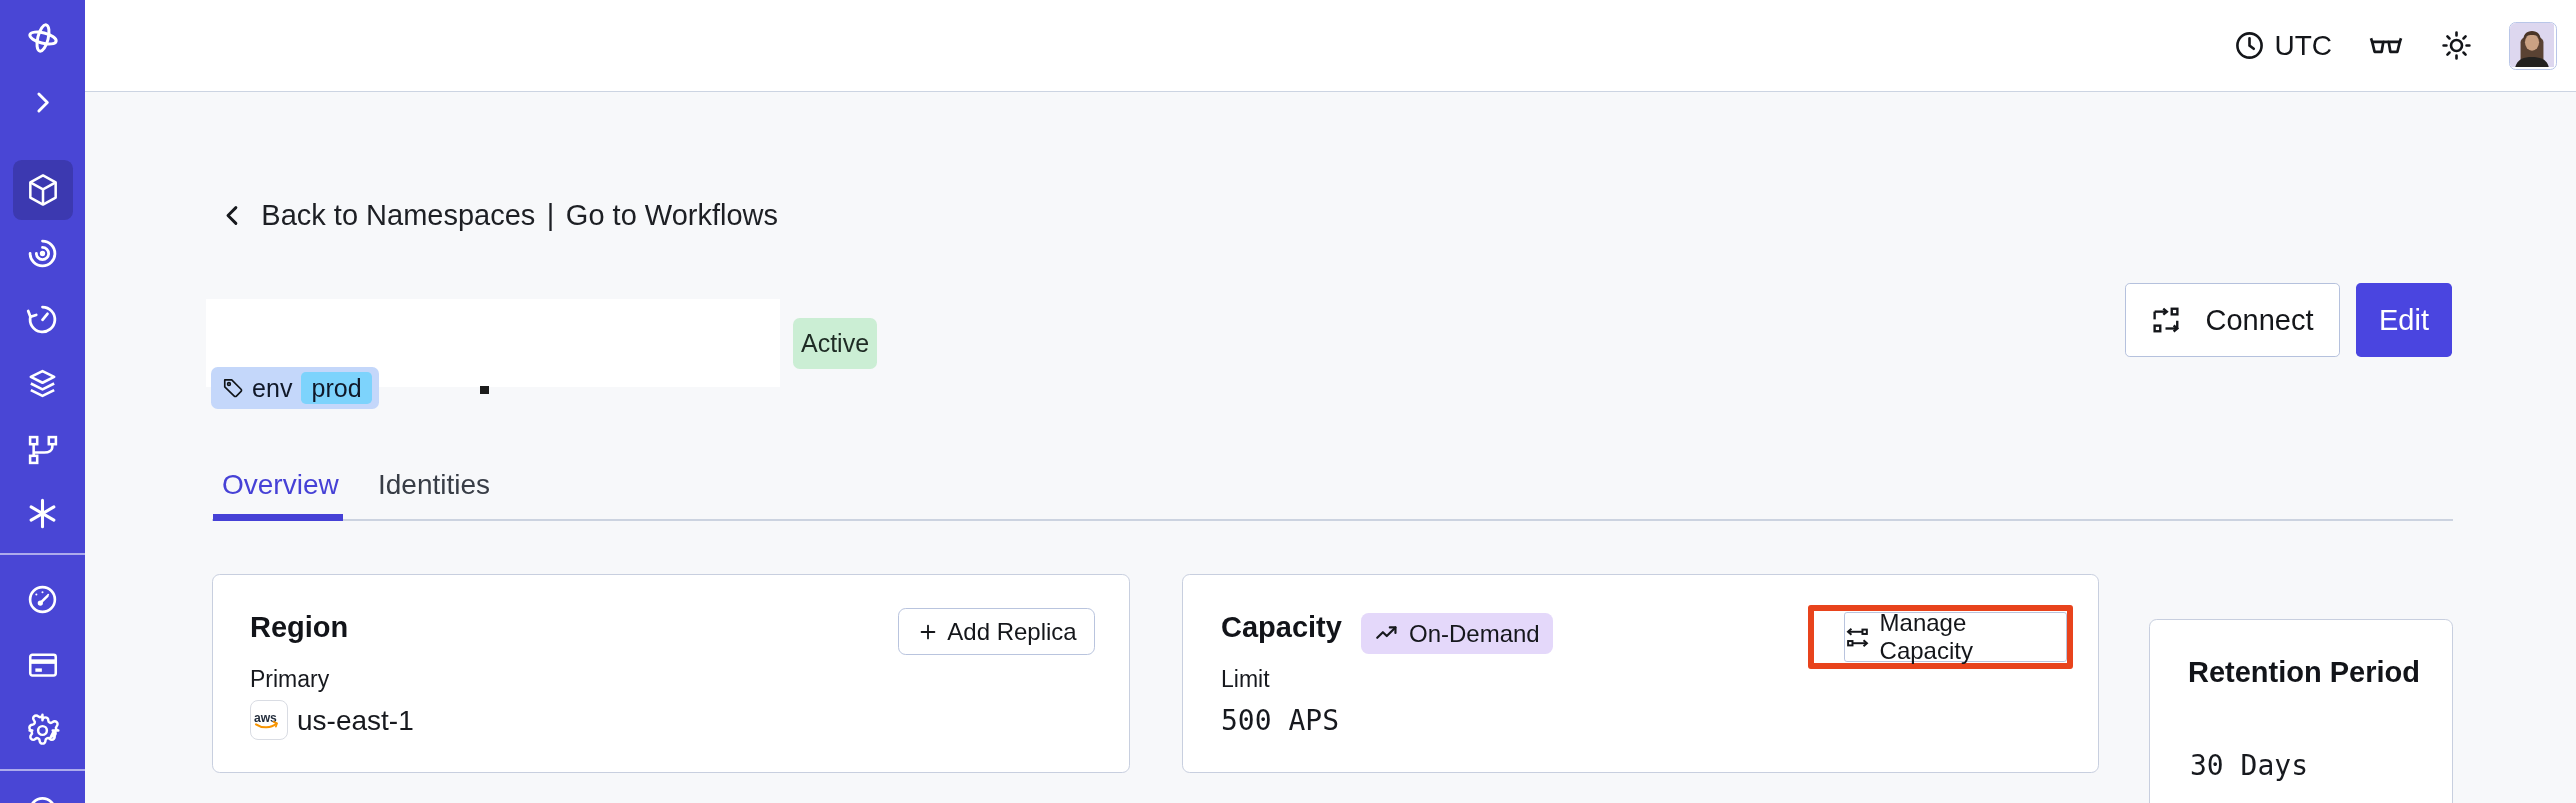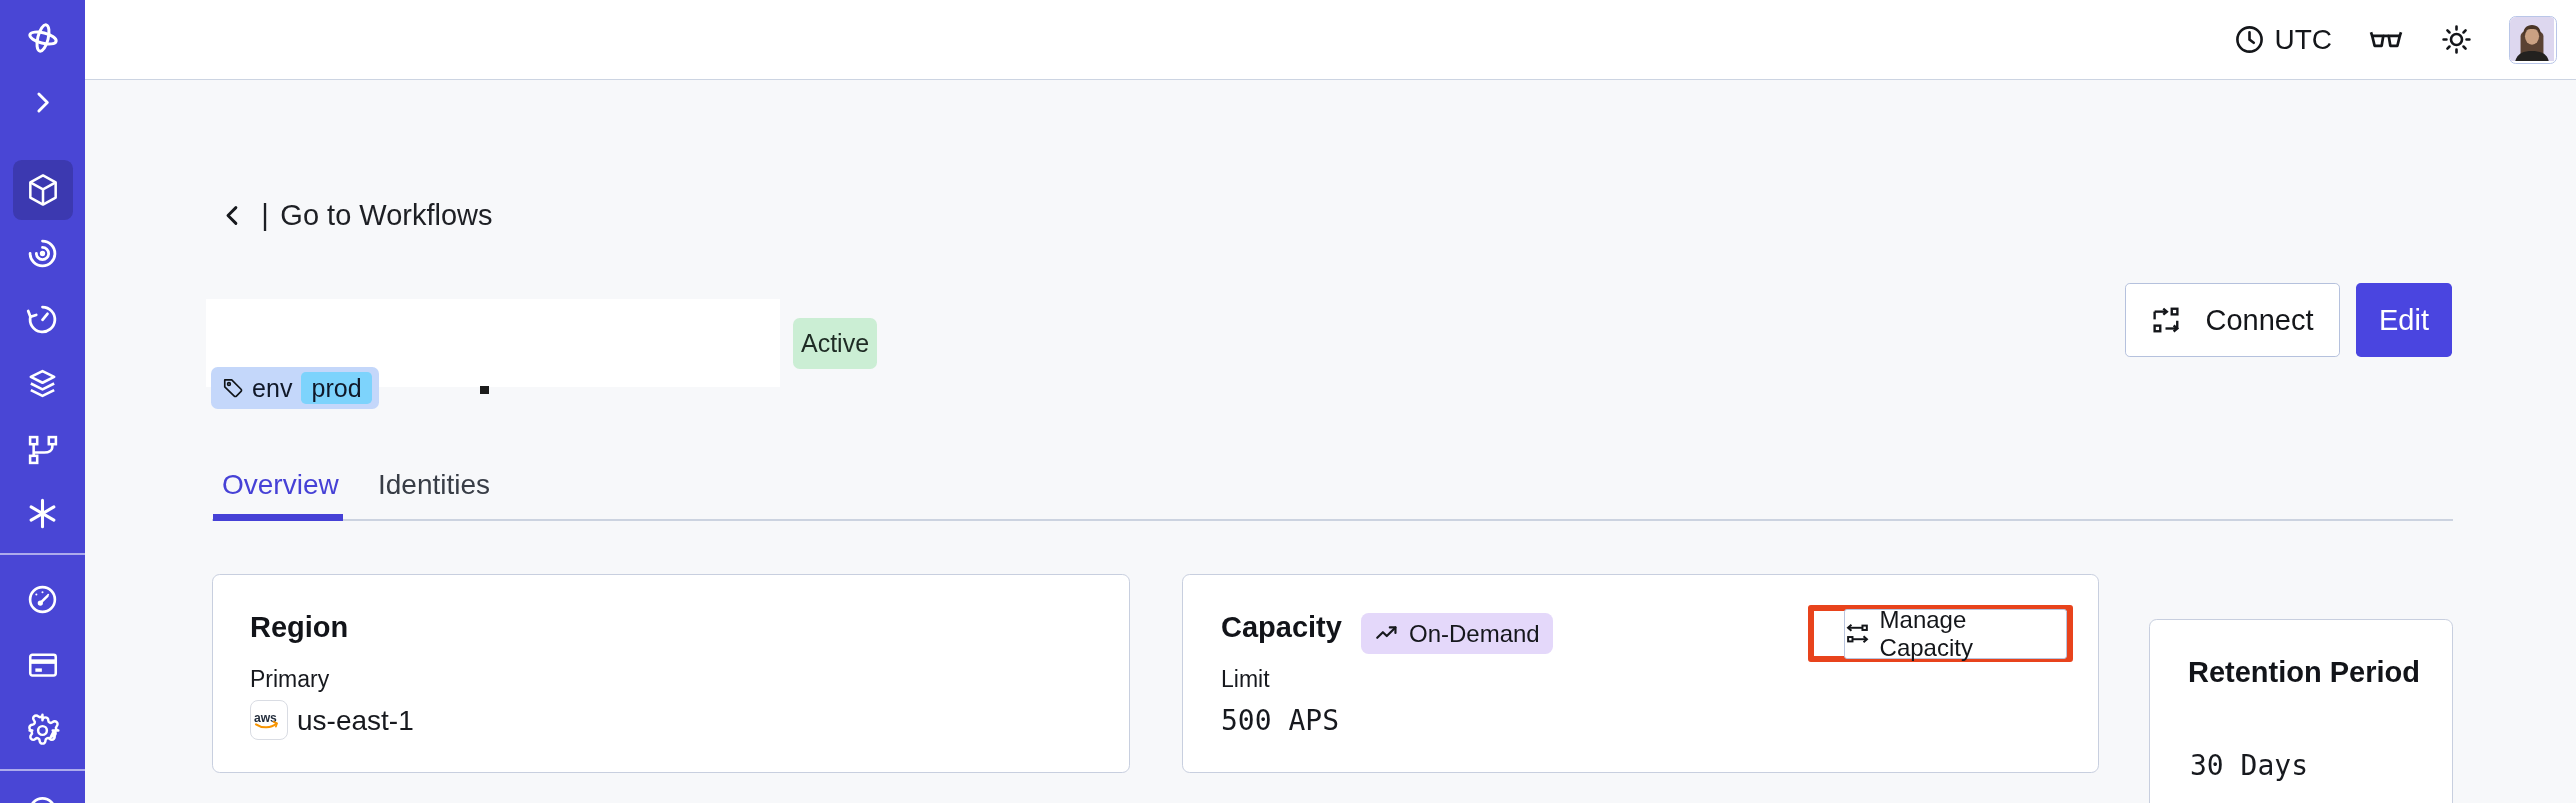--- a/index.html
+++ b/index.html
@@ -8,21 +8,21 @@
   .stage { position:relative; width:2576px; height:804px; background:#f7f8fa; overflow:hidden; }
 
   
   .sidebar { position:absolute; left:0; top:0; width:85px; height:804px; background:#4946d5; z-index:5; }
   .sb-item { position:absolute; left:0; width:85px; height:61px; display:flex; align-items:center; justify-content:center; cursor:pointer; }
   .sb-item svg { display:block; }
   .sb-active-bg { position:absolute; left:12.5px; top:160px; width:60px; height:60px; background:#3c39b0; border-radius:8.6px; }
   .sb-divider { position:absolute; left:0; width:85px; height:1.9px; background:rgba(255,255,255,.55); }
 
   
-  .topbar { position:absolute; left:85px; top:0; width:2491px; height:80px; background:#ffffff; border-bottom:1.9px solid #ccd4e2; display:flex; align-items:center; justify-content:flex-end; padding-right:19px; gap:36px; z-index:4; }
+  .topbar { position:absolute; left:85px; top:0; width:2491px; height:92px; background:#ffffff; border-bottom:1.9px solid #ccd4e2; display:flex; align-items:center; justify-content:flex-end; padding-right:19px; gap:36px; z-index:4; }
   .tz-btn { display:flex; align-items:center; gap:8.6px; font-size:28px; font-weight:500; color:#14161a; cursor:pointer; }
   .icon-btn { display:flex; align-items:center; justify-content:center; cursor:pointer; }
   .avatar { width:48px; height:48px; border-radius:6.7px; border:1.9px solid #b9c6e8; overflow:hidden; cursor:pointer; }
   .avatar svg { display:block; }
 
   
   .back-row { position:absolute; left:219px; top:199px; display:flex; align-items:center; gap:15.3px; }
   .back-row .txt { font-size:29px; font-weight:500; color:#1d1f24; display:flex; gap:11.5px; align-items:center; cursor:default; }
   .back-row a, .linkish { color:#1d1f24; text-decoration:none; cursor:pointer; }
 
@@ -47,21 +47,21 @@
   .card { position:absolute; top:574px; height:199px; background:#fff; border:1.9px solid #c8cfdf; border-radius:7.7px; }
   .card-title { position:absolute; left:37px; top:36px; font-size:29px; font-weight:600; color:#121419; }
   .field-label { position:absolute; left:37px; top:91px; font-size:23px; color:#17191e; }
   .mono-value { position:absolute; left:38px; top:129px; font-size:28px; font-family:"DejaVu Sans Mono", monospace; color:#17191e; }
 
   .small-btn { height:47px; padding:0 17.3px; border-radius:7.7px; border:1.9px solid #b9c4de; background:#fff; font-size:24px; font-weight:500; display:flex; align-items:center; gap:8.6px; cursor:pointer; color:#14161a; }
   .add-replica { position:absolute; right:34px; top:33px; }
 
   .ondemand-badge { position:absolute; left:178px; top:38px; height:41px; display:flex; align-items:center; gap:8.6px; padding:0 13.4px; background:#e4d8fa; border-radius:7.7px; font-size:24px; color:#15171c; }
 
-  .annotation { position:absolute; left:625px; top:30px; width:265px; height:57px; border:6.7px solid #e8431c; border-radius:2.9px; display:flex; align-items:center; justify-content:center;padding-left:30px; }
+  .annotation { position:absolute; left:625px; top:30px; width:265px; height:64px; border:6.7px solid #e8431c; border-radius:2.9px; display:flex; align-items:center; justify-content:center;padding-left:30px; }
   .manage-btn { height:50px; width:238px; border-radius:2.9px; border:1.9px solid #b9c4de; background:#fff; font-size:24px; font-weight:500; display:flex; align-items:center; justify-content:center; gap:9.6px; cursor:pointer; color:#14161a; }
 
   .aws-chip { position:absolute; left:37px; top:125px; width:38px; height:40px; background:#fff; border:1.9px solid #d9dce3; border-radius:8px; display:flex; align-items:center; justify-content:flex-start; }
   .region-value { position:absolute; left:84px; top:130px; font-size:28px; color:#17191e; }
 </style>
 </head>
 <body>
 
 <div class="stage">
 
@@ -200,20 +200,21 @@
         <path d="M6 50c2-9 10-11.5 19-11.5S42 41 44 50z" fill="#23211f"></path>
       </svg>
     </div>
   </header>
 
   <div class="back-row">
     <svg width="27" height="27" viewBox="0 0 24 24" fill="none" stroke="#17191d" stroke-width="2.6" stroke-linecap="round" stroke-linejoin="round">
         <path d="M15 5l-7 7 7 7"></path>
       </svg>
     <span class="txt">
+      <span class="linkish">Back to Namespaces</span>
       <span>|</span>
       <span class="linkish">Go to Workflows</span>
     </span>
   </div>
 
   <div class="ns-redacted"></div>
   <div class="ns-dot"></div>
 
   <div class="status-badge">Active</div>
 
@@ -242,20 +243,26 @@
 
   <div class="edit-btn">Edit</div>
 
   <div class="tab active" style="left:222px;">Overview</div>
   <div class="tab inactive" style="left:378px;">Identities</div>
   <div class="tabs-border"></div>
   <div class="tab-underline"></div>
 
   <section class="card" style="left:212px; width:918px;">
     <div class="card-title">Region</div>
+    <div class="small-btn add-replica">
+      <svg width="22" height="22" viewBox="0 0 24 24" fill="none" stroke="#14161a" stroke-width="2" stroke-linecap="round">
+          <path d="M12 5v14M5 12h14"></path>
+        </svg>
+      <span>Add Replica</span>
+    </div>
     <div class="field-label">Primary</div>
     <div class="aws-chip">
       <svg width="31" height="31" viewBox="0 0 28 28">
         <text x="13" y="15" text-anchor="middle" font-size="11" font-weight="bold" fill="#252f3e" font-family="Liberation Sans, sans-serif">aws</text>
         <path d="M4.5 17.5c5.5 3.8 13.5 3.6 18.5-.8" stroke="#f79400" stroke-width="1.8" fill="none" stroke-linecap="round"></path>
         <path d="M20.3 15.2l3.2 1.3-1 3" stroke="#f79400" stroke-width="1.6" fill="none" stroke-linecap="round" stroke-linejoin="round"></path>
       </svg>
     </div>
     <div class="region-value">us-east-1</div>
   </section>

